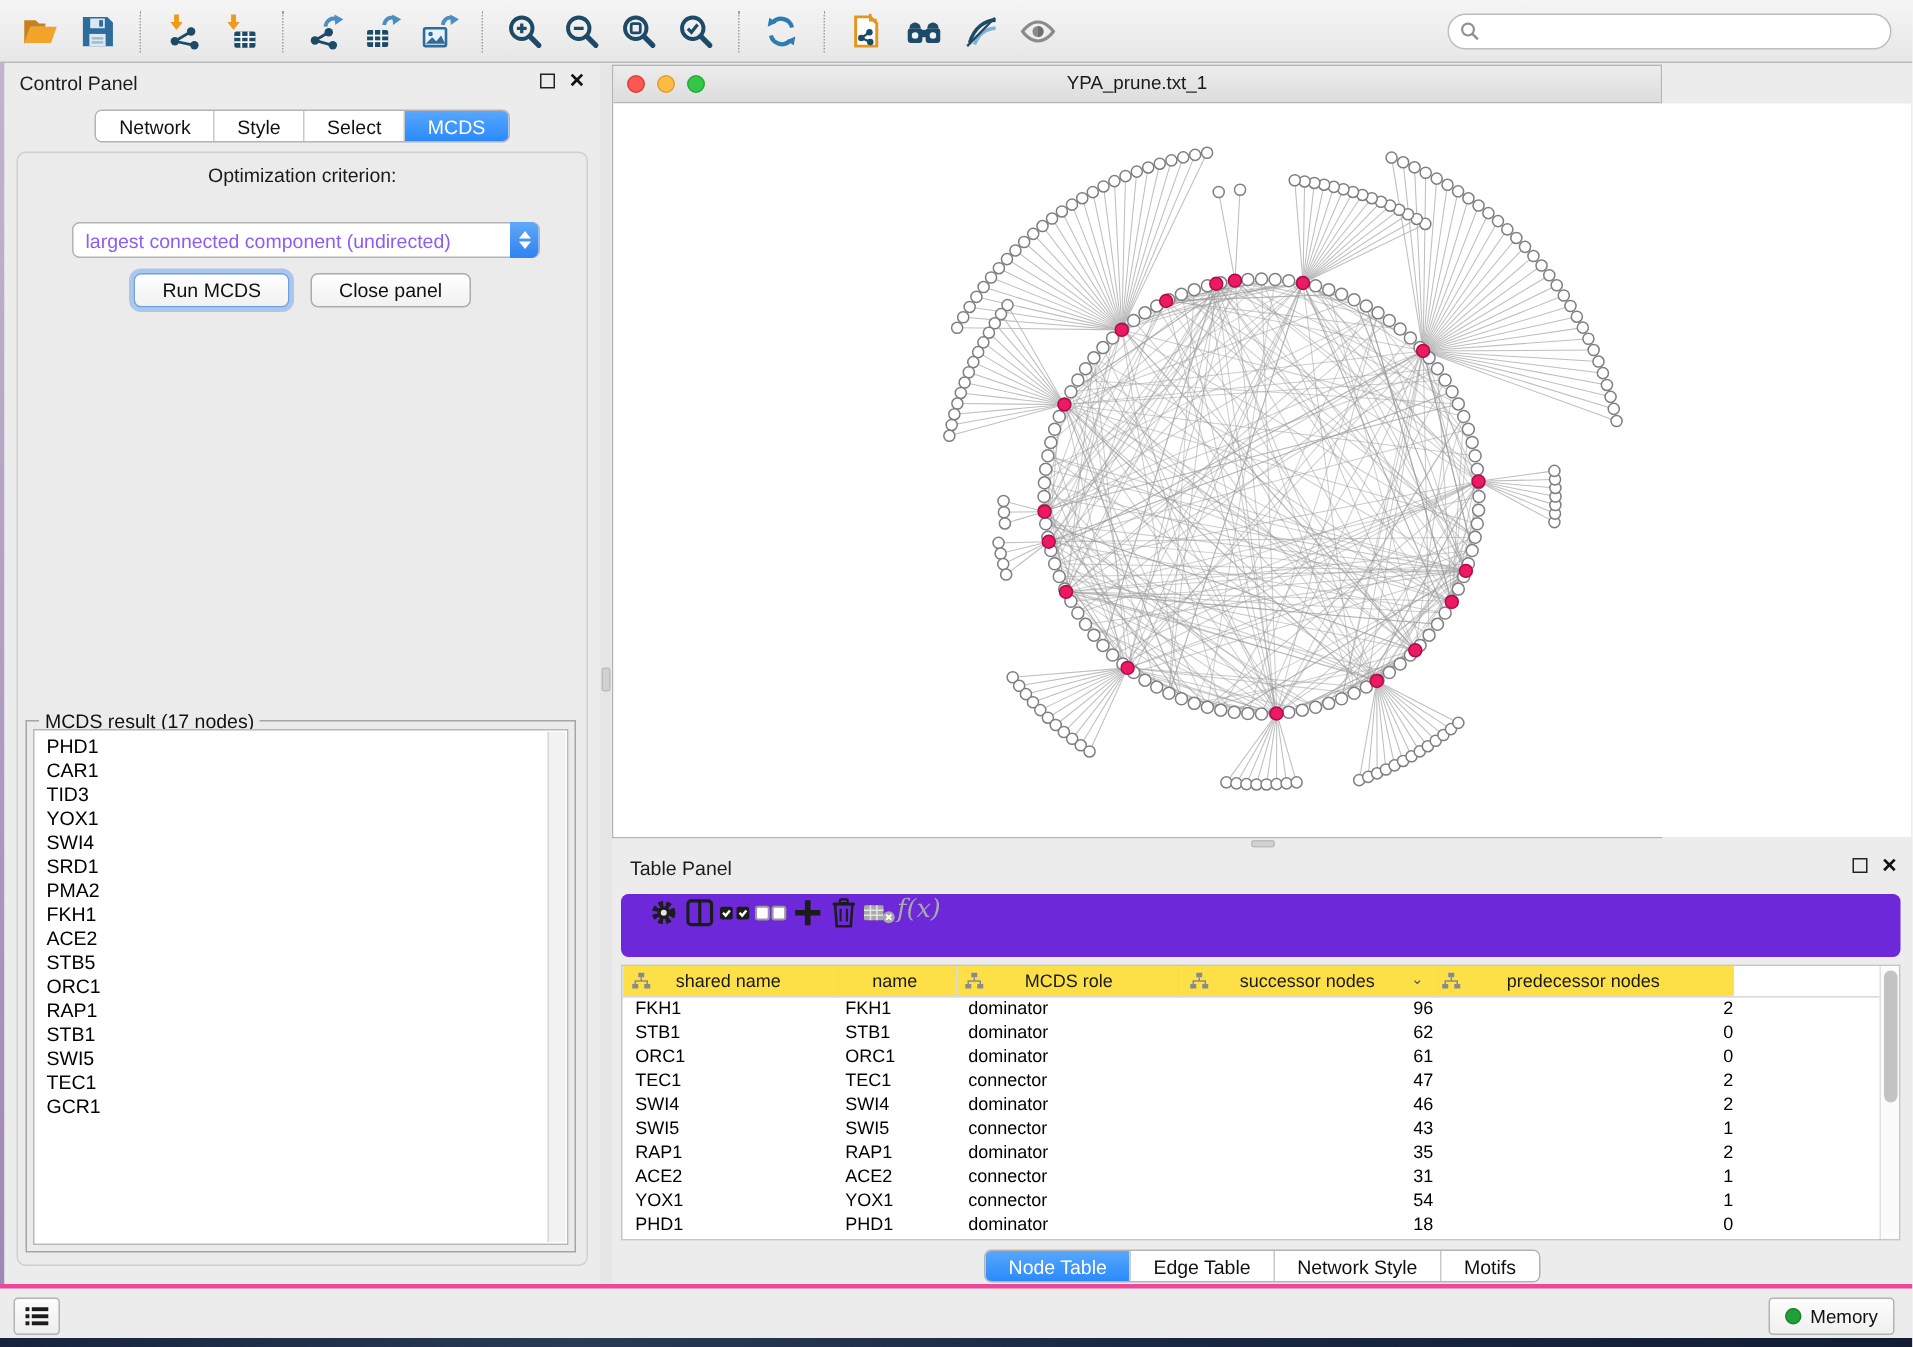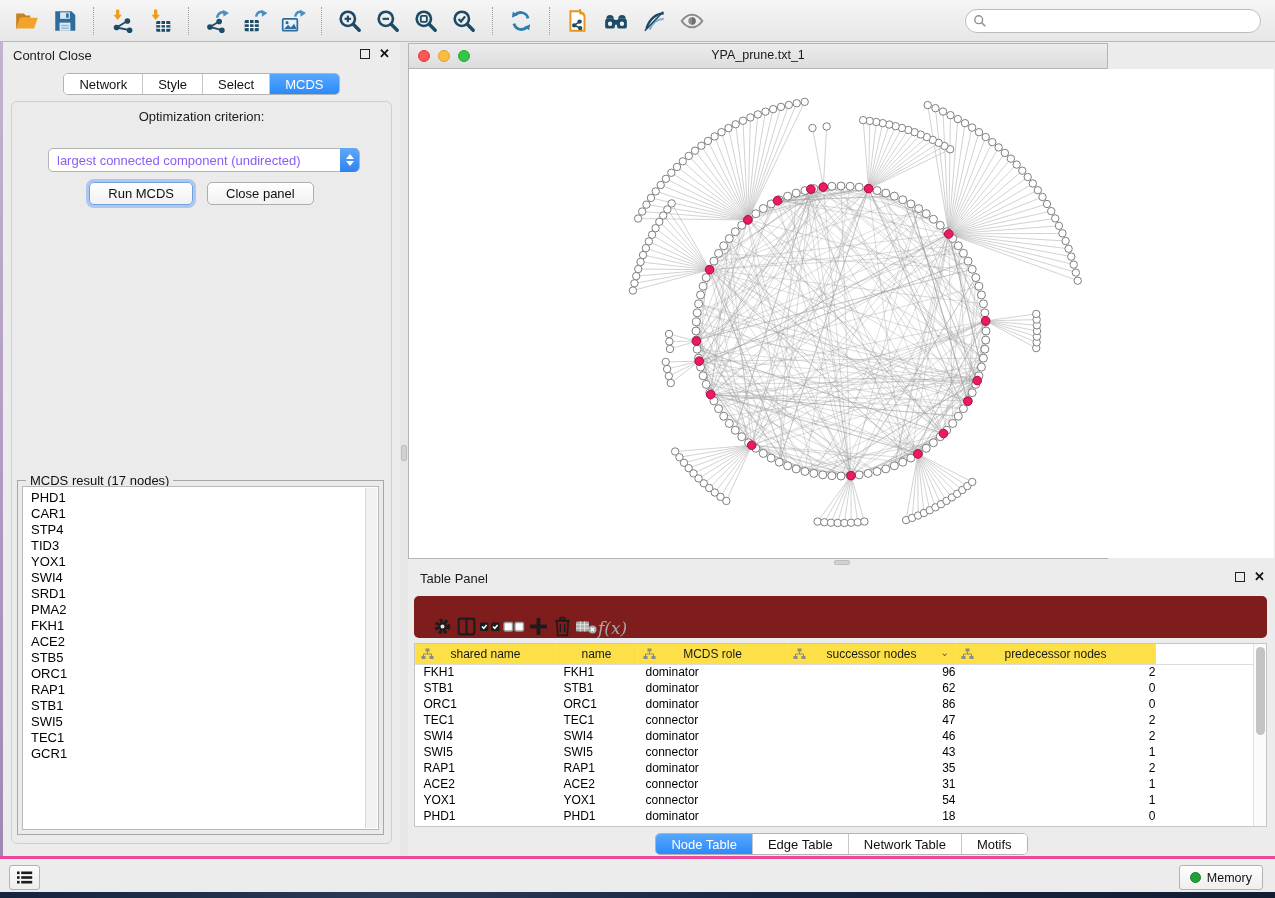--- a/index.html
+++ b/index.html
@@ -80,22 +80,22 @@
   .light { width:12px; height:12px; border-radius:50%; cursor:pointer; }
   .light.red { background:#fc5753; border:1px solid #df3e38; }
   .light.yellow { background:#fdbc40; border:1px solid #de9f34; }
   .light.green { background:#33c748; border:1px solid #27aa35; }
   .net-title { position:absolute; left:0; right:0; top:4px; text-align:center; font-size:12.5px; color:#1a1a1a; }
   .net-canvas { position:absolute; left:0; top:25px; width:865px; height:489px; background:#fff; }
 
   
   .table-panel { position:absolute; left:408px; top:566px; width:867px; height:290px; background:#ececec; }
   .tp-header { position:relative; height:26px; }
-  .tp-toolbar { position:absolute; left:6px; right:8px; top:30px; height:42px; background:#7f1d1d;
-    border-radius:5px; display:flex; align-items:flex-end; padding-left:16px; }
+  .tp-toolbar { position:absolute; left:6px; right:8px; top:30px; height:42px; background:#6d28d9;
+    border-radius:5px; display:flex; align-items:flex-start; padding-left:16px; }
   .ttb { border:none; background:transparent; display:flex; align-items:center; justify-content:center;
     width:24px; height:24px; cursor:pointer; }
   .fx { font-family:"DejaVu Serif", serif; font-style:italic; font-size:17px; color:#a9a9a9; }
 
   .table-wrap { position:absolute; left:6px; right:8px; top:77px; height:184px; background:#fff;
     border:1px solid #c6c6c6; overflow:hidden; }
   table.nodetable { border-collapse:collapse; table-layout:fixed; width:839px; }
   table.nodetable th { height:20px; background:#fde047; border:1px solid #dcdcdc; border-top:none;
     font-size:12px; font-weight:normal; color:#1a1a1a; position:relative; text-align:center; }
   table.nodetable th .hicon { position:absolute; left:5px; top:4px; }
@@ -278,21 +278,21 @@
       </svg>
       <input type="text" placeholder="" style="">
     </div>
   </div>
 
   <div class="left-strip"></div>
   <div class="bottom-strip"></div>
 
   <div class="control-panel">
     <div class="panel-header">
-      <span class="panel-title">Control Close</span>
+      <span class="panel-title">Control Panel</span>
       <span class="win-icons">
         <span class="float-ic"></span>
         <span class="close-ic">✕</span>
       </span>
     </div>
     <div class="ctrl-tabs-row">
       <span class="seg" id="ctrl-tabs">
           <button class="segb">Network</button>
           <button class="segb">Style</button>
           <button class="segb">Select</button>
@@ -311,21 +311,20 @@
       <div class="btn-row">
         <button class="pbtn focusring">Run MCDS</button>
         <button class="pbtn">Close panel</button>
       </div>
       <div class="mcds-group">
         <span class="mcds-legend">MCDS result (17 nodes)</span>
         <div class="mcds-list-wrap">
           <div class="mcds-list" id="mcds-list">
               <div class="mcds-item">PHD1</div>
               <div class="mcds-item">CAR1</div>
-              <div class="mcds-item">STP4</div>
               <div class="mcds-item">TID3</div>
               <div class="mcds-item">YOX1</div>
               <div class="mcds-item">SWI4</div>
               <div class="mcds-item">SRD1</div>
               <div class="mcds-item">PMA2</div>
               <div class="mcds-item">FKH1</div>
               <div class="mcds-item">ACE2</div>
               <div class="mcds-item">STB5</div>
               <div class="mcds-item">ORC1</div>
               <div class="mcds-item">RAP1</div>
@@ -1179,21 +1178,21 @@
               <td>STB1</td>
               <td>dominator</td>
               <td class="num1">62</td>
               <td class="num2">0</td>
               <td></td>
             </tr>
             <tr>
               <td>ORC1</td>
               <td>ORC1</td>
               <td>dominator</td>
-              <td class="num1">86</td>
+              <td class="num1">61</td>
               <td class="num2">0</td>
               <td></td>
             </tr>
             <tr>
               <td>TEC1</td>
               <td>TEC1</td>
               <td>connector</td>
               <td class="num1">47</td>
               <td class="num2">2</td>
               <td></td>
@@ -1250,21 +1249,21 @@
       </table>
       <div class="tscroll">
         <div class="thumb"></div>
       </div>
     </div>
 
     <div class="bottom-tabs-row">
       <span class="seg" id="bottom-tabs">
           <button class="segb sel">Node Table</button>
           <button class="segb">Edge Table</button>
-          <button class="segb">Network Table</button>
+          <button class="segb">Network Style</button>
           <button class="segb">Motifs</button>
         </span>
     </div>
   </div>
 
   <div class="statusbar">
     <button class="menu-btn">
       <svg width="17" height="15" viewBox="0 0 17 15">
         <rect x="1" y="1.5" width="2.6" height="2.6" fill="#1c1c1c"></rect>
         <rect x="1" y="6.2" width="2.6" height="2.6" fill="#1c1c1c"></rect>

